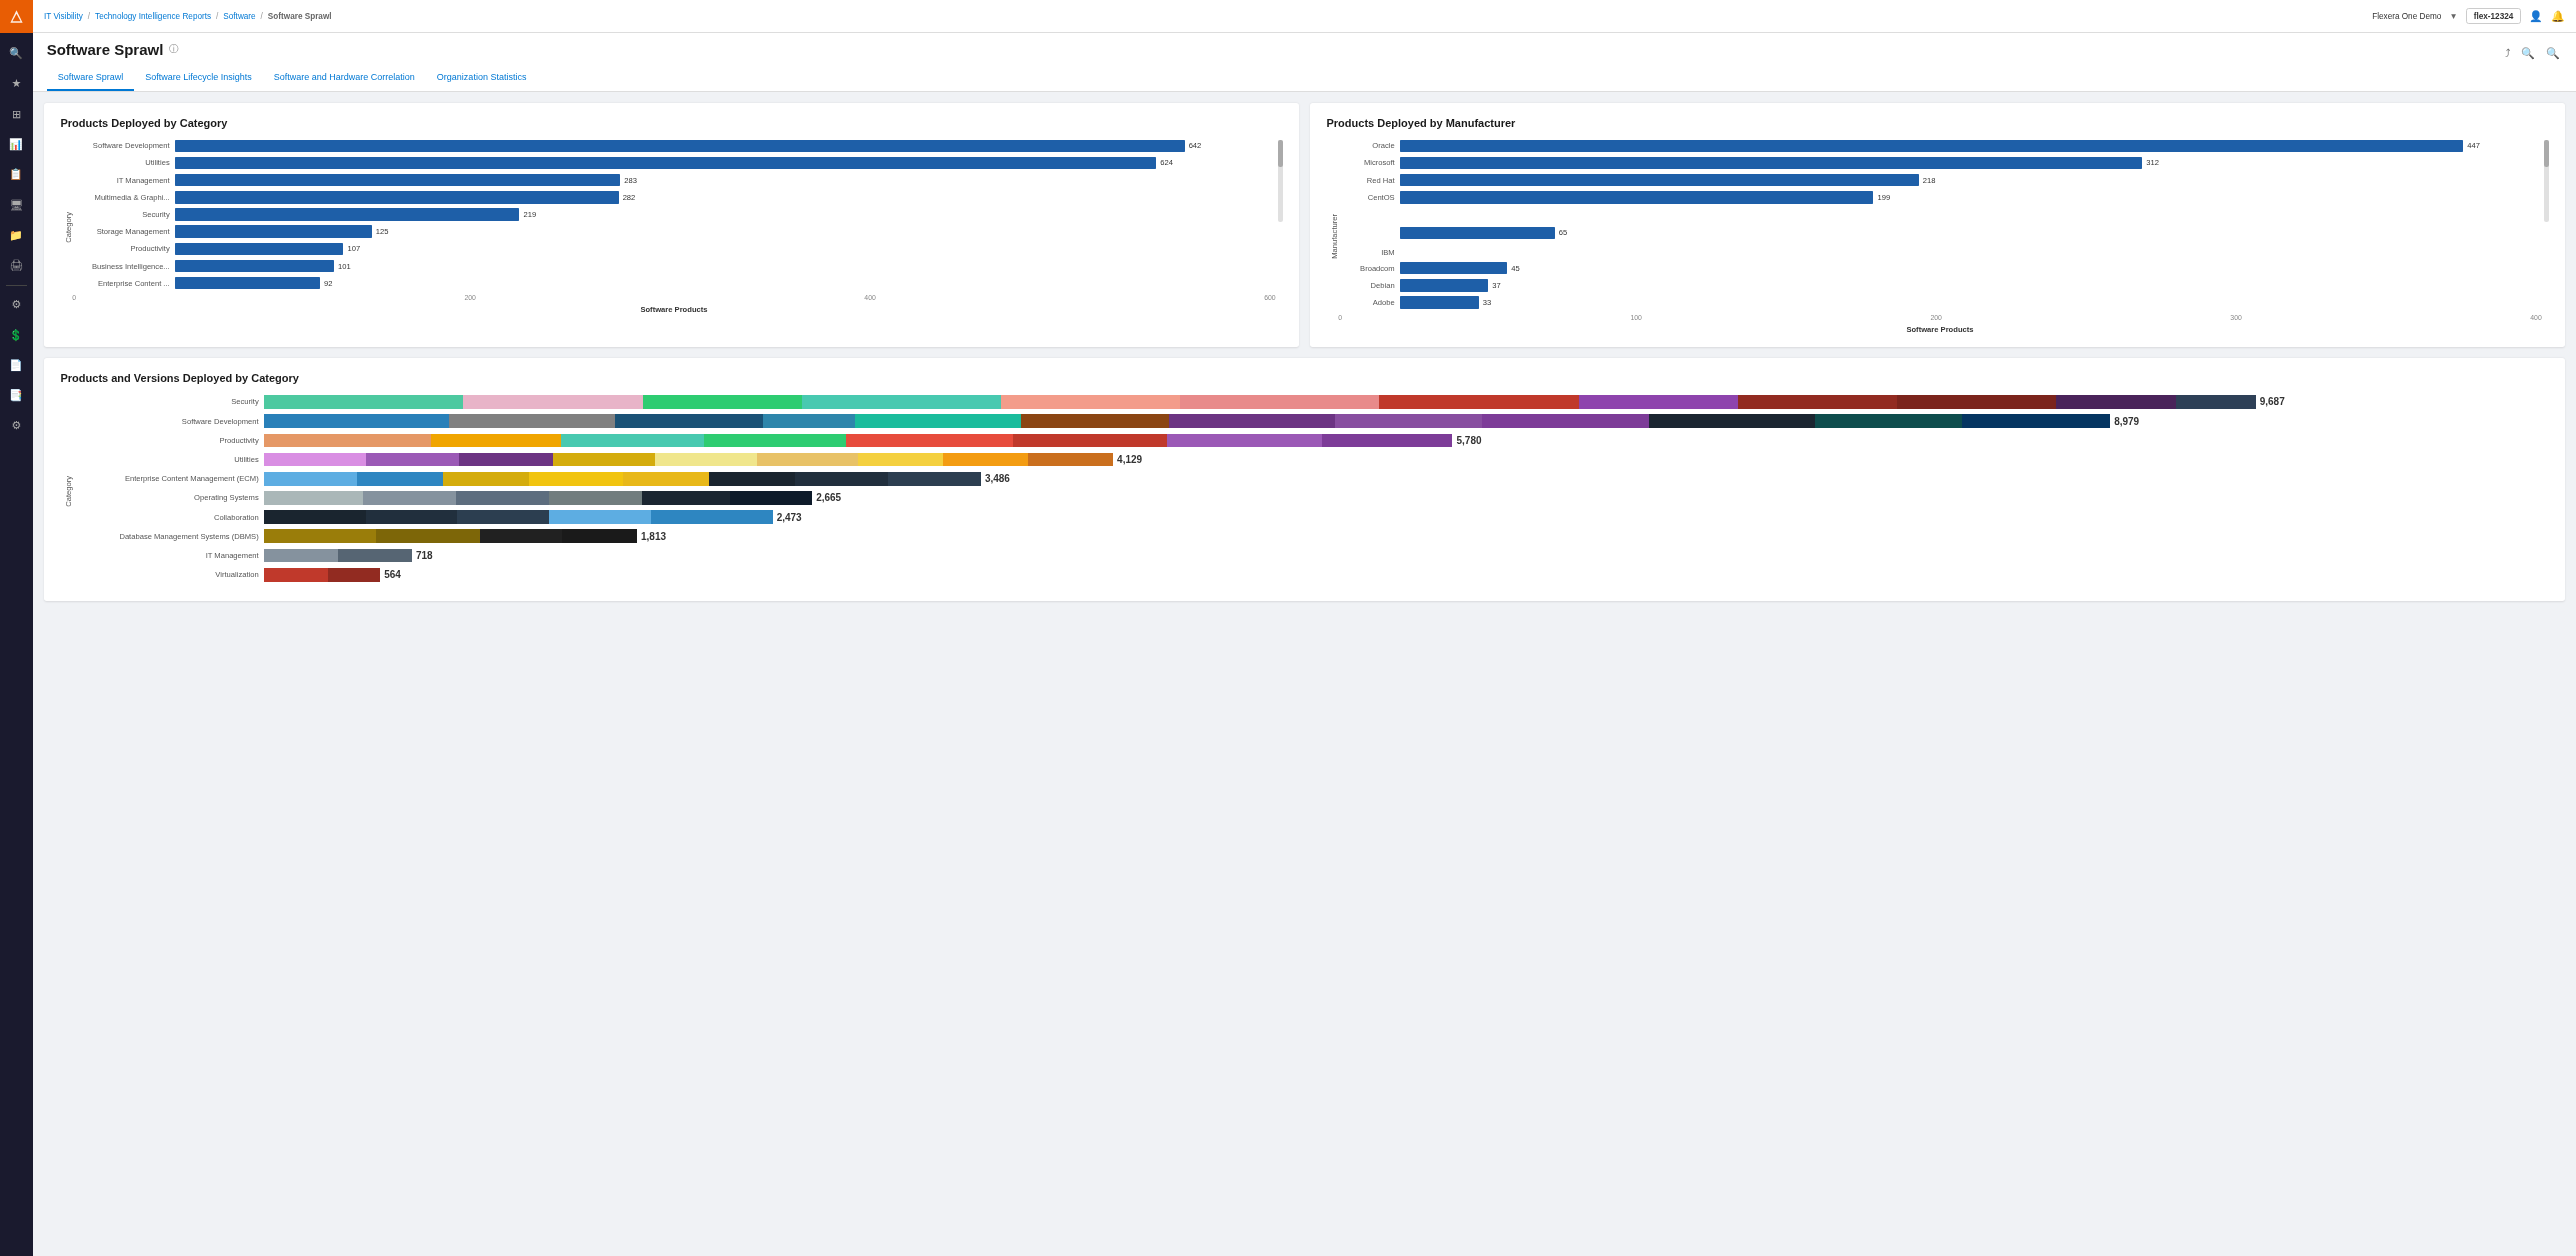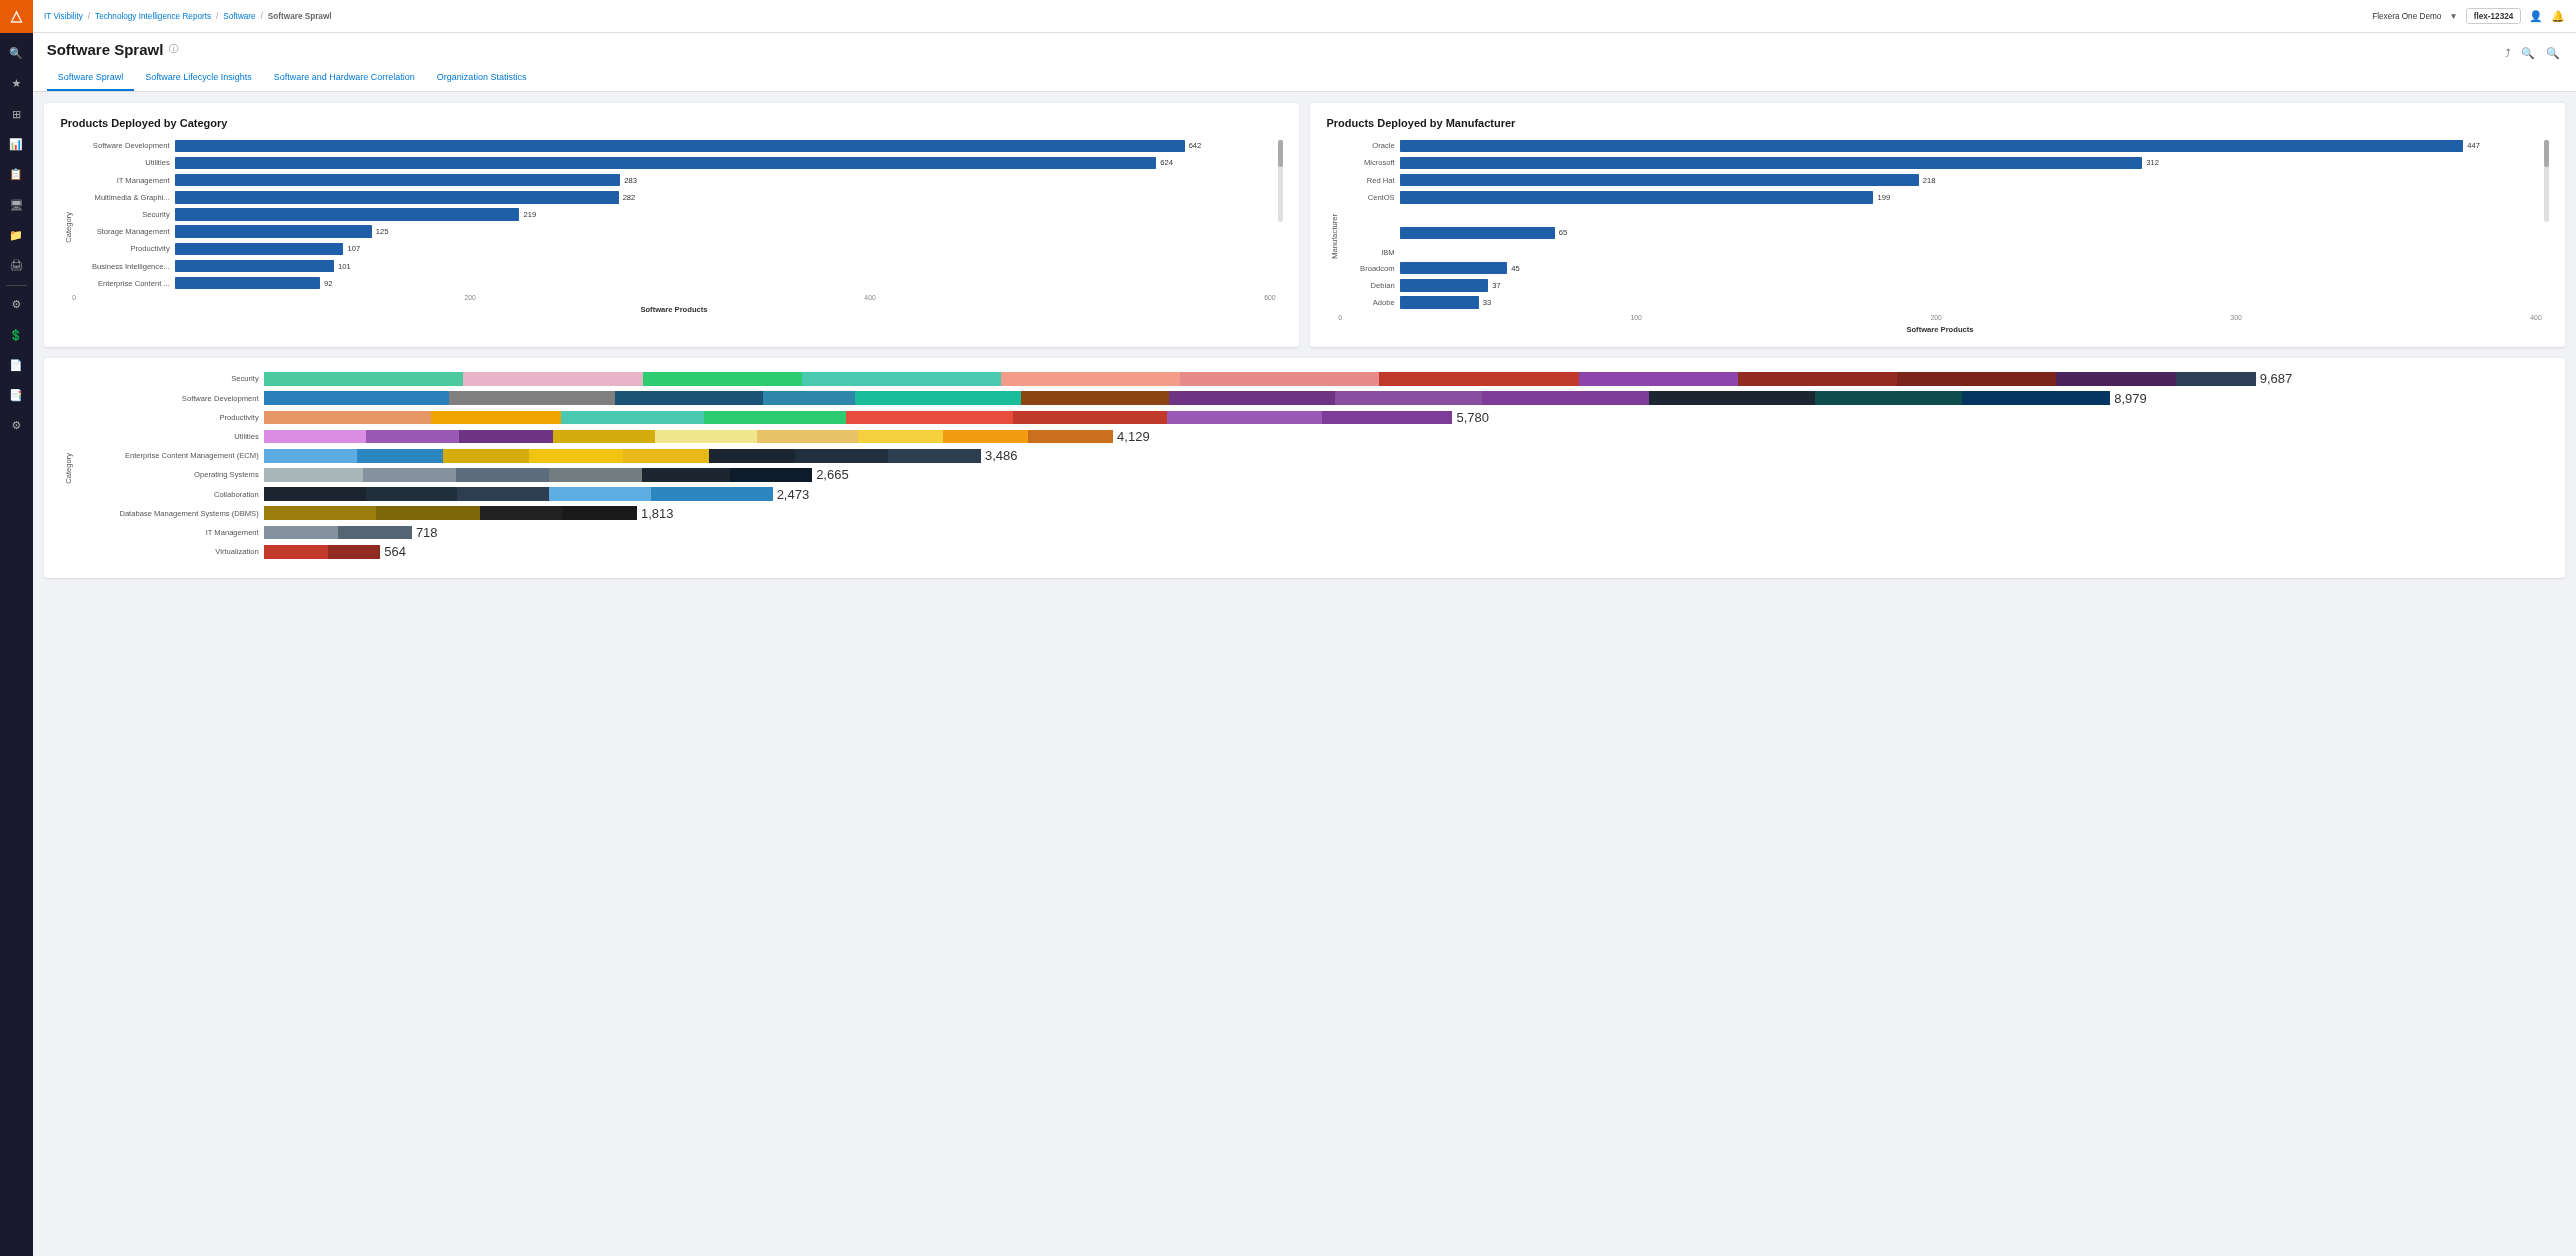--- a/index.html
+++ b/index.html
@@ -216,22 +216,23 @@
       display: flex;
       height: 13.7px;
       align-items: center;
     }
     .stacked-segment {
       height: 13.7px;
       min-width: 1.4px;
     }
     .stacked-value {
       margin-left: 4.1px;
-      font-size: 13px;
+      font-size: 10px;
       color: #333;
+      font-weight: bold;
     }
 
     .chart-card-wide {
       background: white;
       border-radius: 2.7px;
       padding: 13.7px 16.5px;
       box-shadow: 0 0.7px 2.1px rgba(0,0,0,0.1);
       margin-bottom: 11px;
     }
 
@@ -482,20 +483,21 @@
             <div class="chart-axis-label">Software Products</div>
           </div>
           <div class="scrollbar-track">
             <div class="scrollbar-thumb"></div>
           </div>
         </div>
       </div>
     </div>
 
     <div class="chart-card-wide">
+      <div class="chart-title">Products and Versions Deployed by Category</div>
       <div style="display:flex;">
         <div class="y-axis-label">Category</div>
         <div style="flex:1; min-width:0;">
           <div id="chart3-bars">
               <div class="stacked-bar-row">
     <div class="stacked-bar-label" style="width:192px;">Security</div>
     <div class="stacked-bar-container" style="width:calc(100% - 192px);">
       <div class="stacked-segment" style="width:8.718300000000001%; background:#4dc9a0;"></div>
                   <div class="stacked-segment" style="width:7.84647%; background:#e8b4c8;"></div>
                   <div class="stacked-segment" style="width:6.974640000000001%; background:#2ecc71;"></div>

